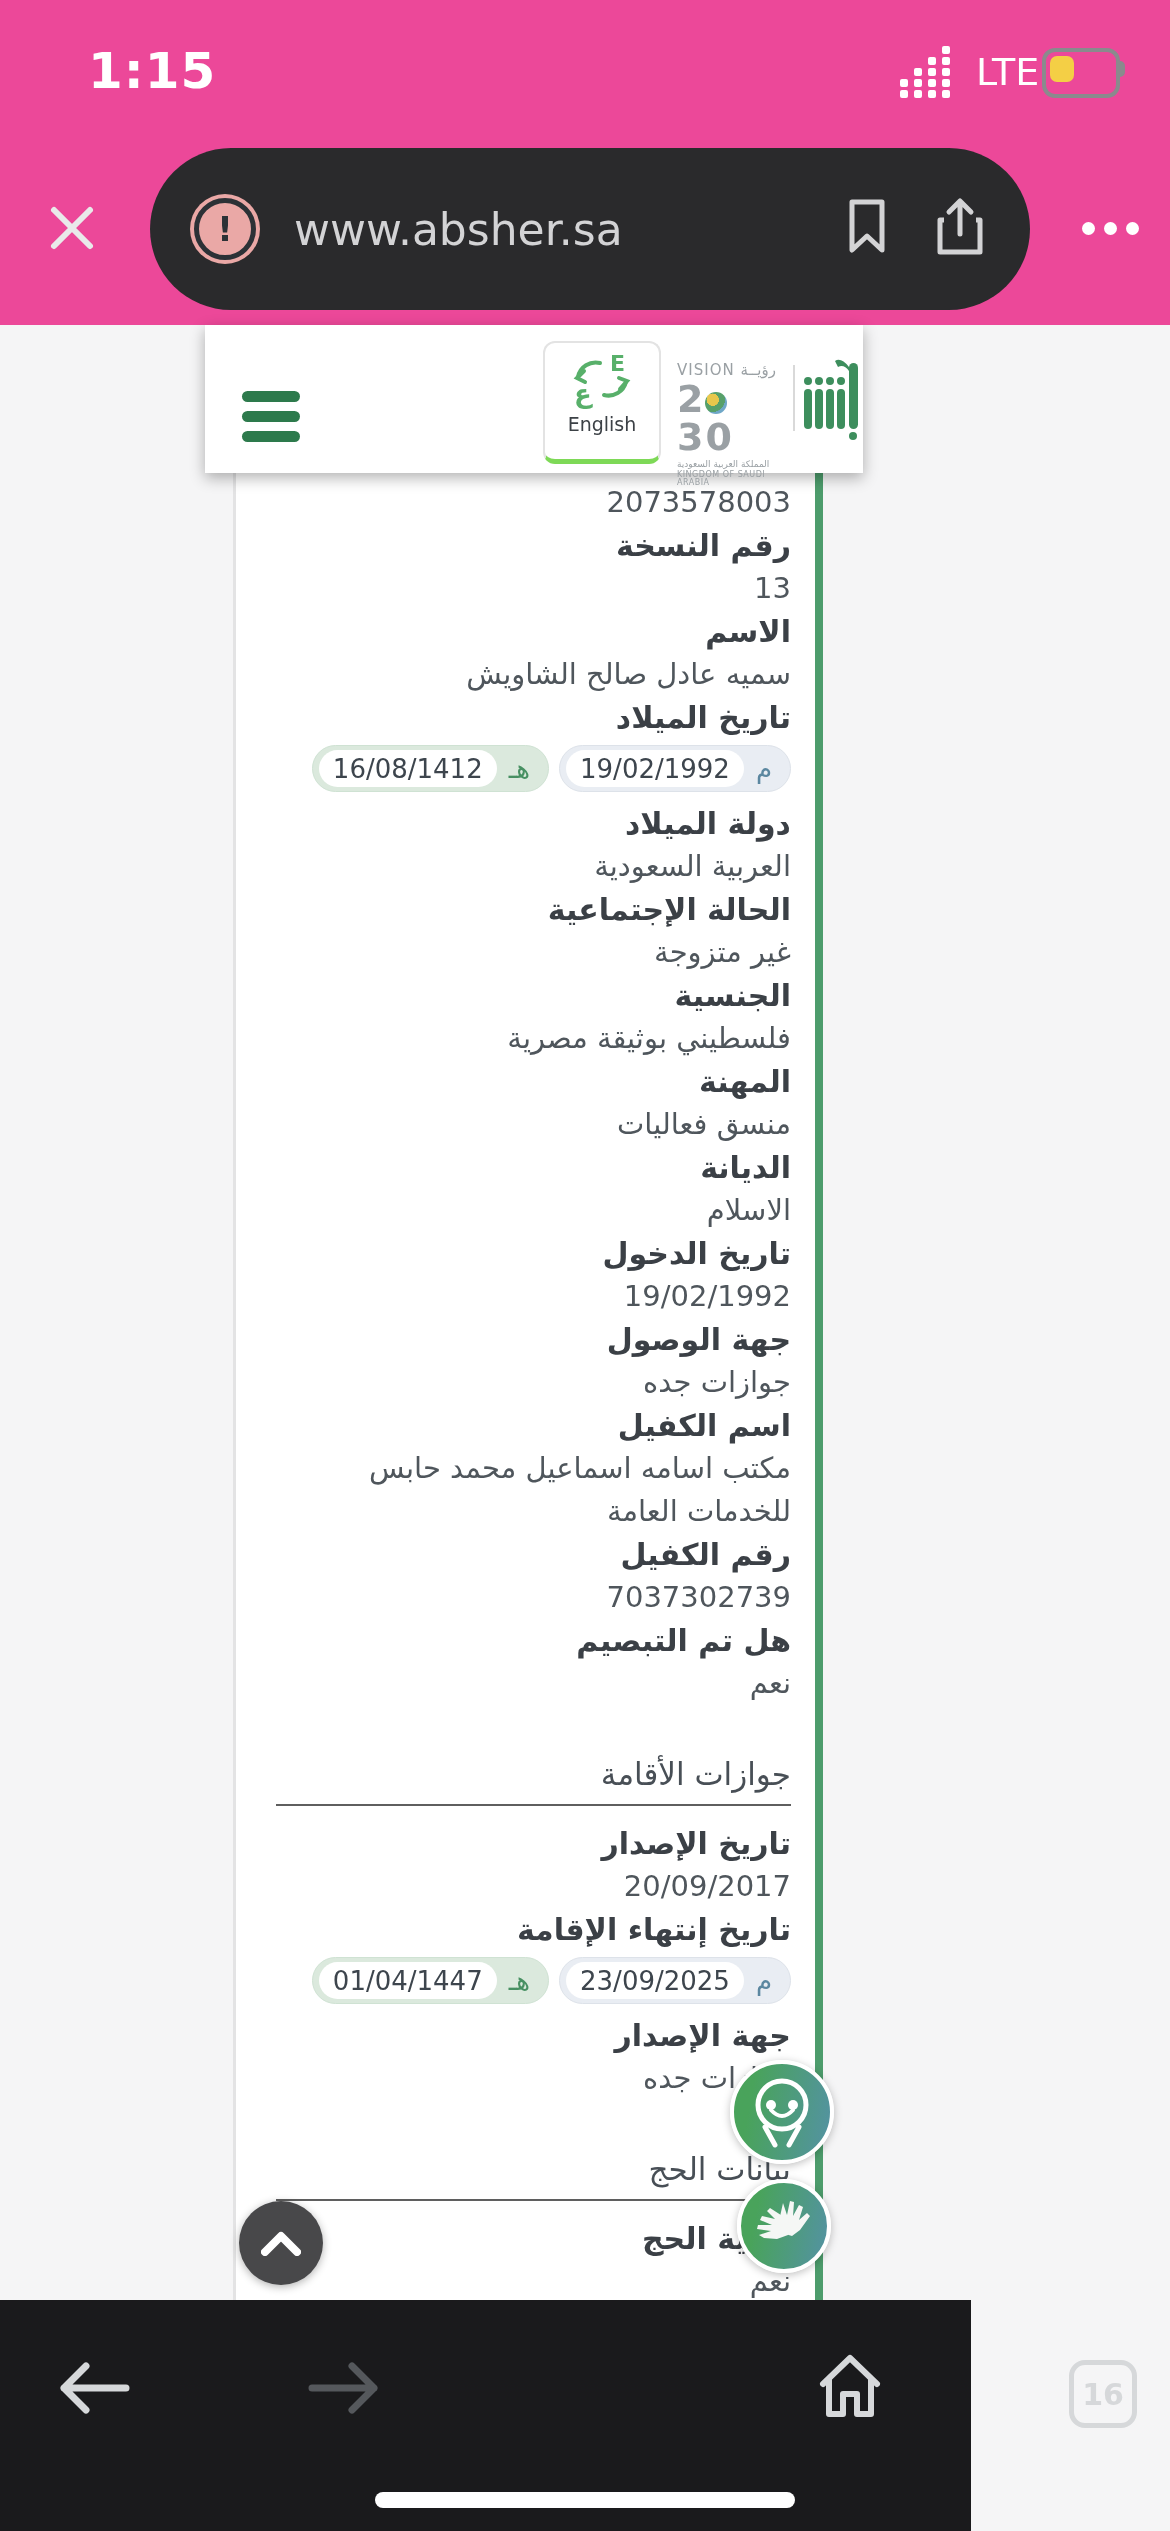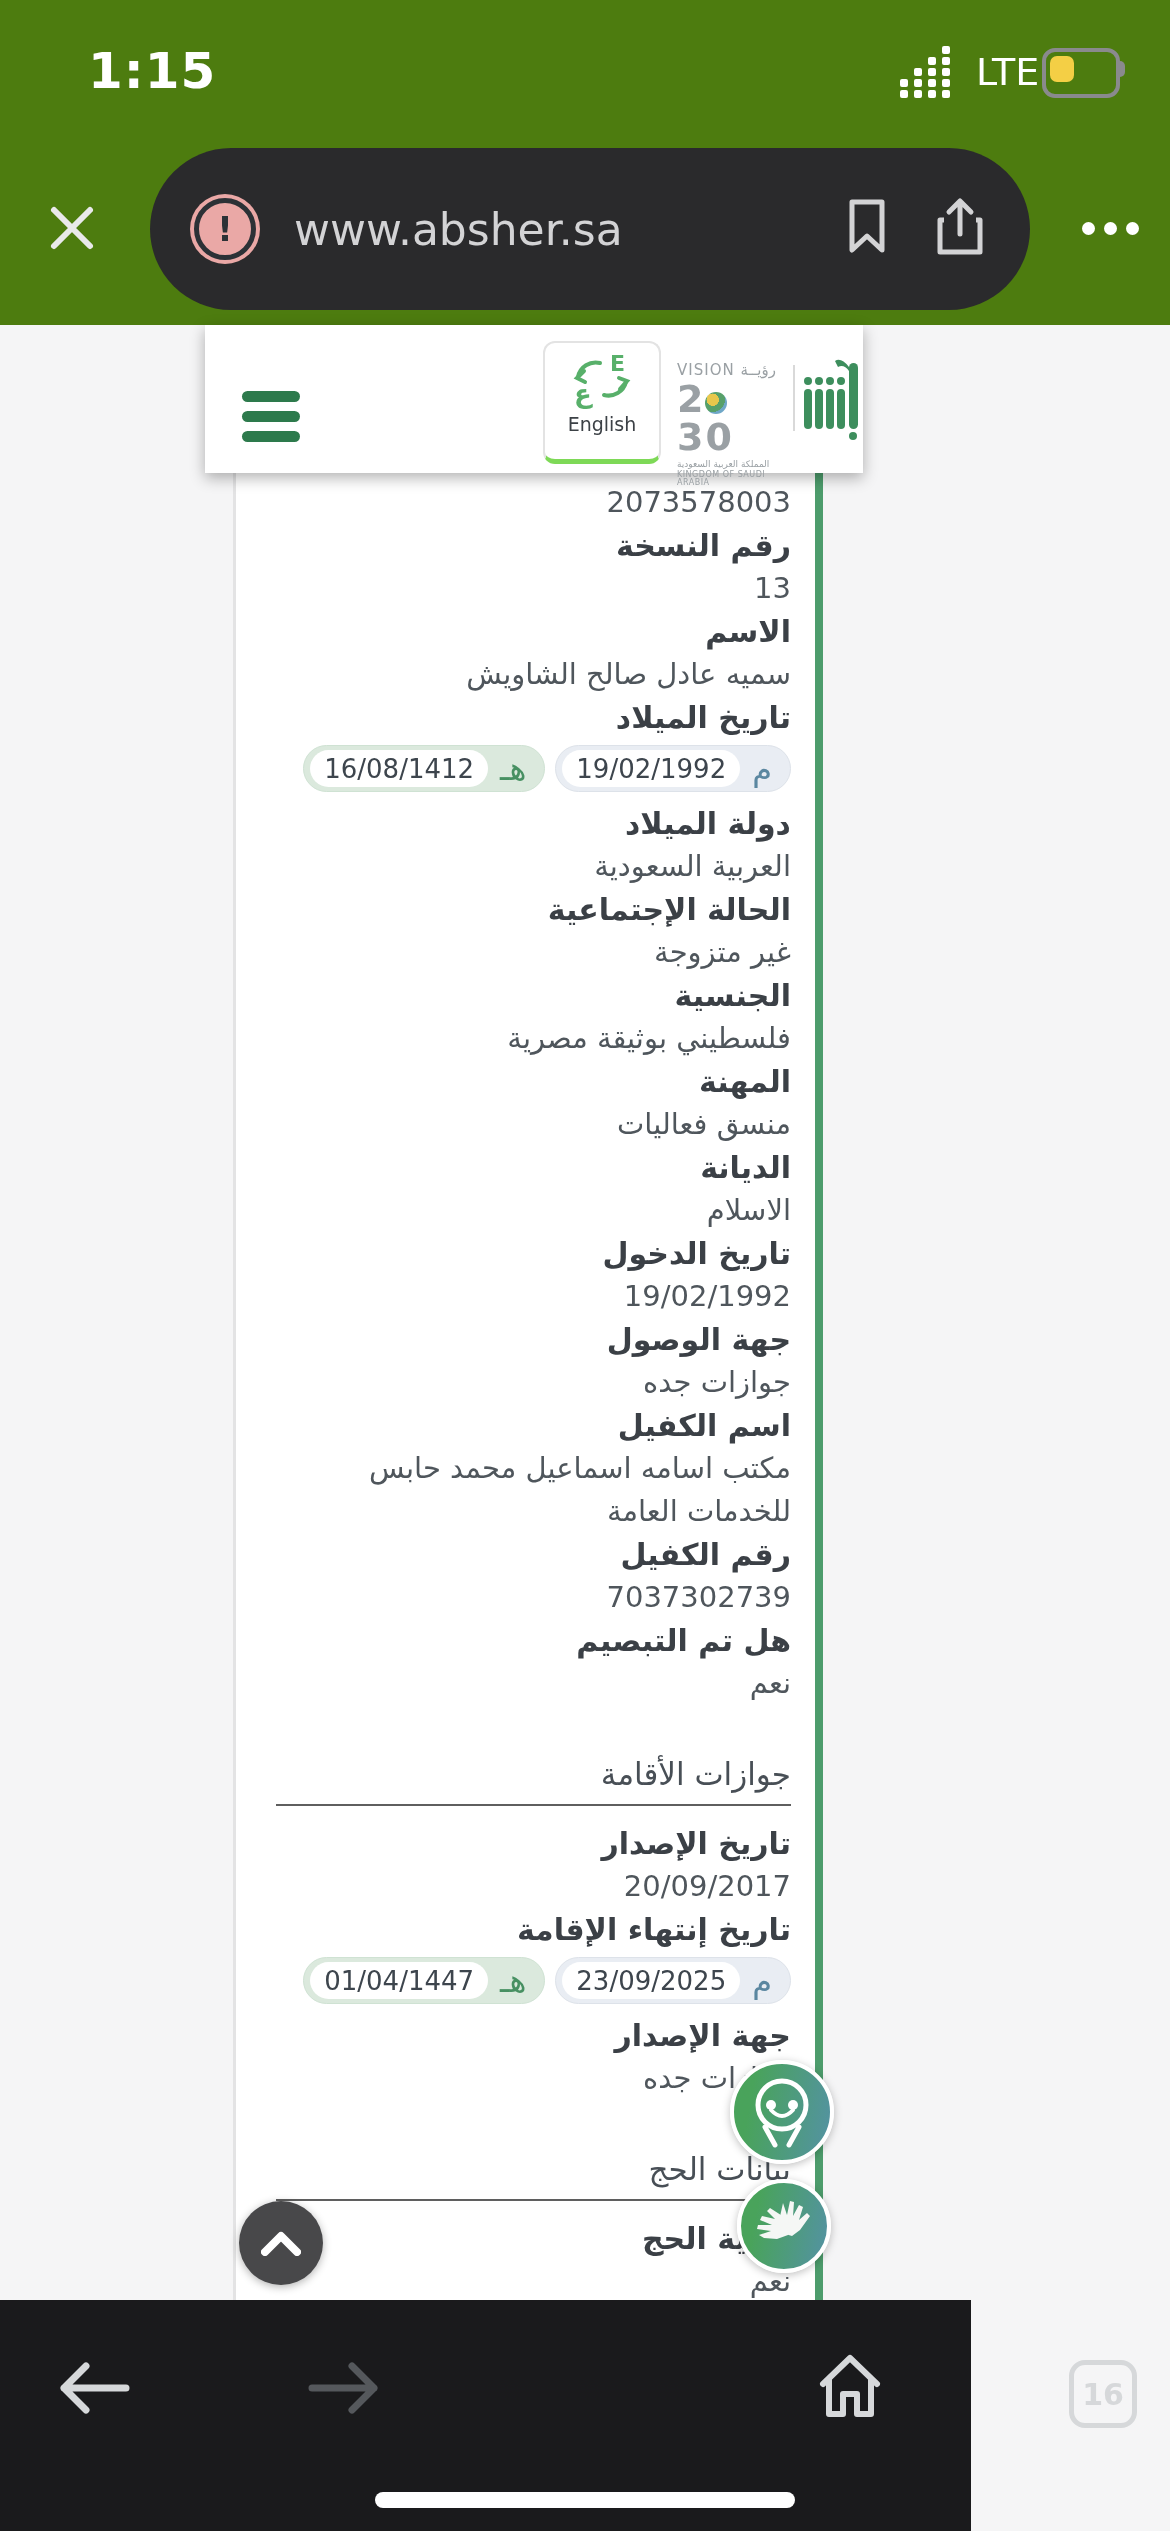--- a/index.html
+++ b/index.html
@@ -1,21 +1,21 @@
 <!DOCTYPE html>
 <html><head>
 <meta charset="utf-8">
 <style>
   html,body{margin:0;padding:0;}
   body{width:1170px;height:2531px;overflow:hidden;background:#f5f5f6;
        font-family:"DejaVu Sans",sans-serif;position:relative;}
   .abs{position:absolute;}
 
   
-  #chrome{left:0;top:0;width:1170px;height:325px;background:#4d7c0f;}
+  #chrome{left:0;top:0;width:1170px;height:325px;background:#ec4899;}
   #time{left:88px;top:42px;font-size:50px;font-weight:bold;color:#fff;letter-spacing:1px;}
   #signal{left:900px;top:52px;width:64px;height:46px;display:flex;align-items:flex-end;gap:6px;}
   #signal .col{display:flex;flex-direction:column;gap:3px;}
   #signal .dot{width:8px;height:8px;border-radius:2px;background:#fff;}
   #lte{left:976px;top:50px;font-size:38px;color:#fff;}
   #battery{left:1042px;top:48px;width:70px;height:42px;border:4px solid #8a8a8d;border-radius:13px;}
   #battfill{left:1050px;top:56px;width:24px;height:26px;background:#f4cf45;border-radius:7px;}
   #battnub{left:1118px;top:61px;width:7px;height:16px;background:#8a8a8d;border-radius:0 5px 5px 0;}
 
   #closex{left:46px;top:202px;width:52px;height:52px;color:#e9e9ea;}
@@ -57,21 +57,21 @@
   #fields{direction:rtl;padding:8px 24px 0 40px;}
   .row-label{font-size:30px;font-weight:bold;color:#3b4046;line-height:43px;text-align:right;}
   .row-value{font-size:29px;color:#4f565c;line-height:43px;text-align:right;}
   .row-section{font-size:31px;color:#484f56;line-height:43px;text-align:right;margin-top:48px;}
   .section-line{border:none;border-top:2px solid #5f5f5f;margin:8px 0 16px 0;}
   .row-dates{display:flex;justify-content:flex-start;gap:10px;margin:6px 0 10px 0;}
   .datepill{height:47px;border-radius:24px;display:flex;align-items:center;direction:rtl;
             padding:0 6px;box-sizing:border-box;}
   .datepill.greg{background:#e9edf3;border:1px solid #dde2e9;}
   .datepill.hijri{background:#dbe9dd;border:1px solid #cfe2d3;}
-  .datepill .cal{font-size:32px;padding:0 12px;}
+  .datepill .cal{font-size:26px;padding:0 12px;}
   .datepill.greg .cal{color:#5b87a0;}
   .datepill.hijri .cal{color:#479062;}
   .datepill .datebox{background:#fff;border-radius:20px;height:37px;display:flex;align-items:center;
             padding:0 14px;font-size:26px;color:#3d454d;direction:ltr;}
 
   
   .fab{border-radius:50%;border:4px solid #fff;box-sizing:border-box;z-index:6;
        display:flex;align-items:center;justify-content:center;
        background:linear-gradient(100deg,#49a35b 20%,#53939f 95%);box-shadow:0 2px 8px rgba(0,0,0,.25);}
   #chatfab{left:730px;top:2060px;width:104px;height:104px;}

